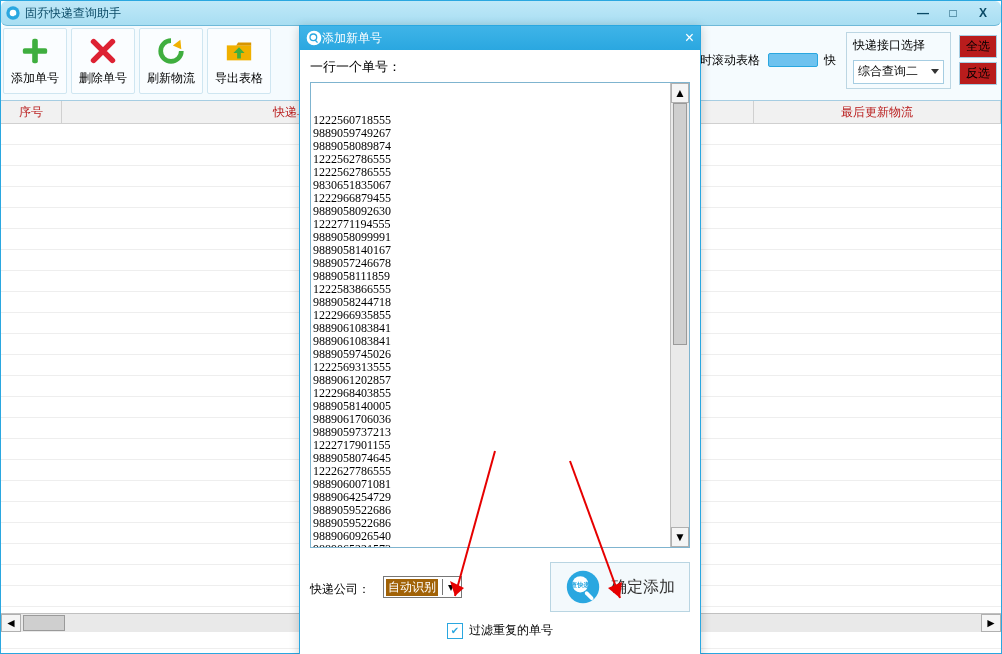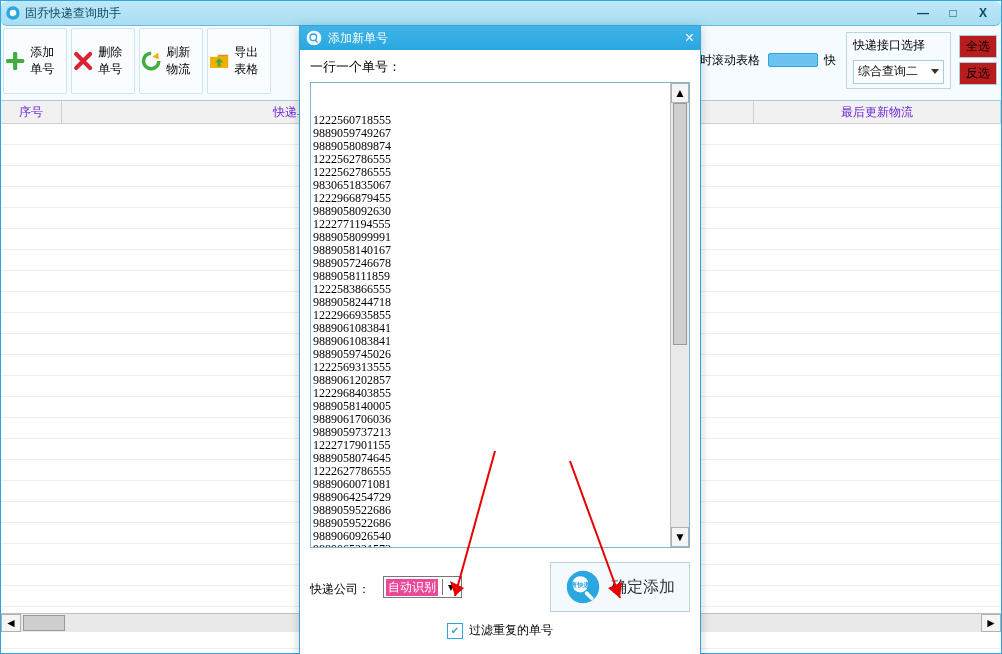--- a/index.html
+++ b/index.html
@@ -4,58 +4,58 @@
 <style>
 html,body{margin:0;padding:0;font-family:"Microsoft YaHei","SimSun",Arial,sans-serif;font-size:12px;background:#f0f0f0;color:#000;overflow:hidden;}
 .main-window{position:relative;width:1002px;height:654px;background:#fff;border:1px solid #2aa7e0;box-sizing:border-box;}
 .titlebar{height:24px;background:linear-gradient(#bfe8f8,#a8def2);border-bottom:1px solid #6fb9d8;display:flex;align-items:center;padding:0 4px;justify-content:space-between;border-radius:6px;}
 .titlebar-left{display:flex;align-items:center;gap:4px;}
 .title-icon{width:16px;height:16px;}
 .titlebar-title{font-size:12px;color:#0a4a66;}
 .titlebar-btns{display:flex;gap:2px;}
 .titlebar-btns .tbtn{width:28px;height:18px;display:flex;align-items:center;justify-content:center;color:#0a4a66;cursor:pointer;font-weight:bold;}
 .toolbar{height:72px;border-bottom:1px solid #a6cde2;display:flex;align-items:flex-start;padding:2px 2px 0 2px;background:#f5fbfe;}
-.tool-btn{width:62px;height:64px;border:1px solid #cfe6f1;margin-right:4px;display:flex;flex-direction:row;align-items:center;justify-content:center;gap:4px;background:#fafdff;border-radius:2px;cursor:pointer;}
+.tool-btn{width:62px;height:64px;border:1px solid #cfe6f1;margin-right:4px;display:flex;flex-direction:column;align-items:center;justify-content:center;gap:4px;background:#fafdff;border-radius:2px;cursor:pointer;}
 .tool-btn span{font-size:12px;}
 .tool-icon{width:30px;height:30px;}
 .right-panel{margin-left:auto;display:flex;align-items:center;height:64px;padding-right:2px;}
 .scroll-check{display:flex;align-items:center;gap:4px;}
 .checkbox{width:14px;height:14px;border:1px solid #2aa7e0;display:inline-flex;align-items:center;justify-content:center;background:#fff;}
 .check-v{color:#2aa7e0;font-size:10px;line-height:1;}
 .slider-wrap{display:flex;align-items:center;gap:6px;margin-left:8px;}
 .slider-track{width:48px;height:12px;background:#6ec2ef;border:1px solid #2aa7e0;border-radius:2px;}
 .iface-box{border:1px solid #bcd6e3;padding:4px 6px;margin-left:10px;display:flex;flex-direction:column;gap:6px;}
 .iface-title{font-size:12px;}
 .select-styled{border:1px solid #a6cde2;background:#fff;height:22px;display:flex;align-items:center;padding:0 4px;gap:13px;cursor:pointer;}
 .dropdown-caret{width:0;height:0;border-left:4px solid transparent;border-right:4px solid transparent;border-top:5px solid #333;}
 .side-btns{display:flex;flex-direction:column;gap:4px;margin-left:8px;}
 .side-btn{border:1px solid #a6cde2;padding:2px 6px;font-size:12px;background:#b91c1c;cursor:pointer;}
 .table-header{height:22px;background:#f1f1f1;border-bottom:1px solid #d0d0d0;display:flex;}
-.th{border-right:1px solid #d0d0d0;display:flex;align-items:center;justify-content:center;font-size:12px;color:#6d28d9;}
+.th{border-right:1px solid #d0d0d0;display:flex;align-items:center;justify-content:center;font-size:12px;color:#b91c1c;}
 .table-body{position:relative;height:508px;background:#fff;}
 .table-row{height:20px;border-bottom:1px solid #eee;}
 .hscroll{position:absolute;bottom:0;left:0;right:0;height:18px;background:#e9e9e9;border-top:1px solid #c0c0c0;display:flex;align-items:center;}
 .hscroll .arrow{width:18px;height:16px;display:flex;align-items:center;justify-content:center;background:#f5f5f5;border:1px solid #b0b0b0;cursor:pointer;}
 .hscroll .thumb{height:14px;width:40px;background:#cfcfcf;border:1px solid #9a9a9a;margin-left:2px;}
 .modal{position:absolute;top:24px;left:298px;width:400px;height:636px;background:#fff;border:1px solid #2aa7e0;box-shadow:0 2px 10px rgba(0,0,0,0.2);display:flex;flex-direction:column;}
 .modal-title{height:24px;background:linear-gradient(#3fb4e8,#2aa7e0);color:#fff;display:flex;align-items:center;padding:0 6px;justify-content:space-between;}
-.modal-title-left{display:flex;align-items:center;gap:6px;}
+.modal-title-left{display:flex;align-items:center;gap:0;}
 .modal-close{color:#fff;font-size:16px;cursor:pointer;}
 .modal-body{flex:1;padding:8px 10px 10px 10px;display:flex;flex-direction:column;}
 .hint{font-size:13px;margin-bottom:6px;}
 .numbers-wrap{position:relative;border:1px solid #7fb4cf;height:464px;overflow:hidden;}
 .numbers-area{width:370px;height:460px;border:none;resize:none;font-family:Liberation Serif, serif;font-size:12px;line-height:13px;padding:2px 0 2px 2px;outline:none;white-space:pre;overflow:hidden;margin-top:29px;}
 .vscroll{position:absolute;top:0;right:0;bottom:0;width:18px;background:#eaeaea;border-left:1px solid #c0c0c0;display:flex;flex-direction:column;}
 .vscroll .varrow{height:18px;display:flex;align-items:center;justify-content:center;background:#f5f5f5;border:1px solid #b0b0b0;cursor:pointer;}
 .vscroll .vtrack{flex:1;position:relative;}
 .vscroll .vthumb{position:absolute;left:2px;right:2px;top:0;height:240px;background:#cfcfcf;border:1px solid #9a9a9a;}
 .lower{margin-top:14px;display:flex;align-items:center;gap:10px;}
 .company-row{display:flex;align-items:flex-end;gap:13px;}
 .win-select{border:1px solid #777;height:20px;display:flex;align-items:center;padding:0 2px;background:#fff;cursor:pointer;}
-.win-select .sel-text{padding:0 2px;background:#ec4899;color:#fff;}
+.win-select .sel-text{padding:0 2px;background:#a16207;color:#fff;}
 .win-select .sel-caret{width:16px;height:16px;margin-left:4px;border-left:1px solid #777;display:flex;align-items:center;justify-content:center;}
 .confirm-btn{border:1px solid #b9d5e2;background:#f3f9fc;display:flex;align-items:center;gap:10px;padding:6px 14px;cursor:pointer;}
 .confirm-icon{width:36px;height:36px;}
 .confirm-text{font-size:16px;color:#333;}
 .filter-row{display:flex;align-items:center;justify-content:center;gap:6px;margin-top:10px;}
 .arrow-svg{position:absolute;pointer-events:none;}
 </style>
 </head>
 <body>
 

